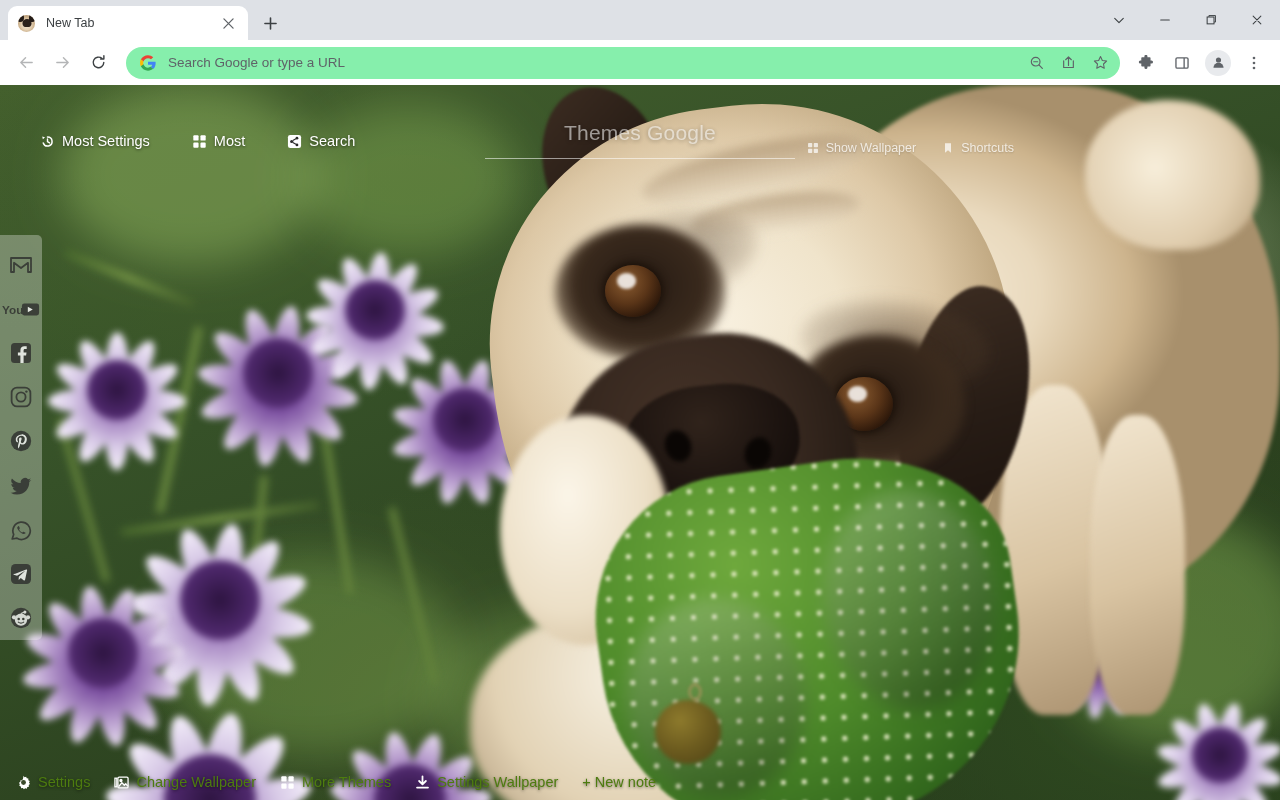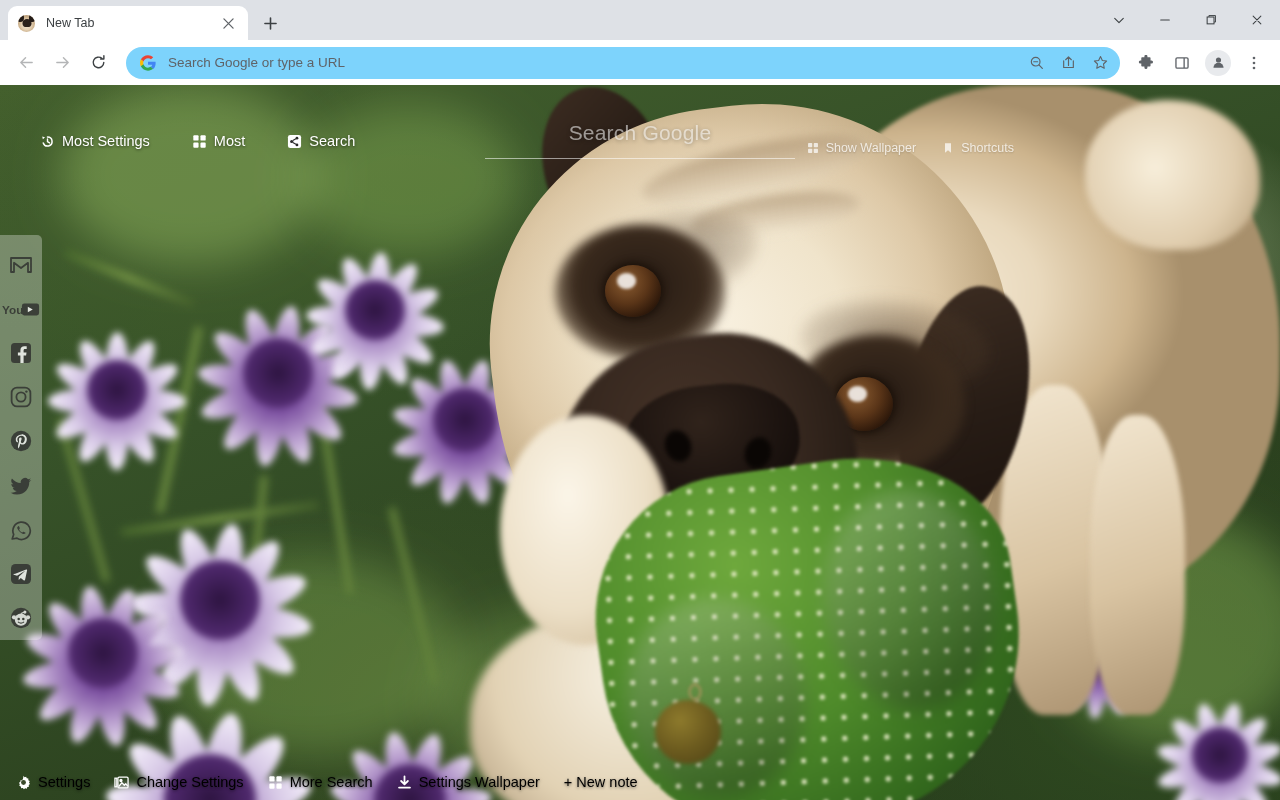--- a/index.html
+++ b/index.html
@@ -74,21 +74,21 @@
   }
   .nav-btn {
     width: 34px; height: 34px; margin: 0 1px; flex: none;
     display: flex; align-items: center; justify-content: center;
     border-radius: 50%;
   }
   .nav-btn svg { width: 17px; height: 17px; }
   .nav-btn.dim svg { opacity: .38; }
 
   .omnibox {
-    flex: 1; height: 32px; background: #7dd3fc; border-radius: 16px;
+    flex: 1; height: 32px; background: #86efac; border-radius: 16px;
     display: flex; align-items: center; padding: 0 14px; margin: 0 8px 0 10px;
     position: relative;
   }
   .g-logo { width: 16px; height: 16px; flex: none; margin-right: 12px; }
   .omni-text { font-size: 13.5px; color: #5f6368; }
 
   .omni-actions { position: absolute; right: 4px; top: 1px; display: flex; }
   .omni-actions .nav-btn { width: 30px; height: 30px; }
   .omni-actions .nav-btn svg { width: 15px; height: 15px; }
 
@@ -311,21 +311,21 @@
     align-items: center; justify-content: center;
   }
   .side-item svg { width: 24px; height: 24px; opacity: .78; }
 
   
   .bottombar {
     position: absolute; left: 0; bottom: 10px; width: 100%;
     display: flex; align-items: center; padding-left: 16px;
   }
   .bottom-item {
-    display: flex; align-items: center; color: #000000;
+    display: flex; align-items: center; color: #4d7c0f;
     font-size: 14.5px; margin-right: 24px;
     text-shadow: 0 1px 3px rgba(0,0,0,.5);
   }
   .bottom-item .ic { margin-right: 7px; display: flex; align-items: center; }
   .bottom-item .ic svg { width: 15px; height: 15px; }
 </style>
 </head>
 <body>
 
 <div class="browser">
@@ -667,21 +667,21 @@
           <div class="dots"></div>
           <div class="bandana-fold" style="left:20px;  top:120px; width:180px; height:200px;"></div>
           <div class="bandana-fold" style="left:230px; top:40px;  width:170px; height:220px;"></div>
         </div>
         <div class="tag-ring"></div>
         <div class="tag"></div>
       </div>
     </div>
 
     <div class="searchwrap">
-      <div class="search-ph">Search Google</div>
+      <div class="search-ph">Themes Google</div>
       <div class="search-underline"></div>
     </div>
 
     <div class="topnav">
       <div class="topnav-item">
         <span class="ic">
           <svg viewBox="0 0 16 16" fill="none">
             <path d="M8 3.2 a4.8 4.8 0 1 1 -4.5 6.3" stroke="#fff" stroke-width="1.6" stroke-linecap="round"></path>
             <path d="M3.1 5.6 L2.3 2.6 L5.3 3.4" fill="#fff"></path>
             <path d="M8 5.4 L8 8.2 L10.2 9.5" stroke="#fff" stroke-width="1.5" stroke-linecap="round" stroke-linejoin="round"></path>
@@ -823,33 +823,33 @@
 
       <div class="bottom-item">
         <span class="ic">
           <svg viewBox="0 0 16 16" fill="none" stroke="#fff" stroke-width="1.4">
             <rect x="1" y="3.4" width="2" height="9.2"></rect>
             <rect x="4.2" y="2.2" width="10.8" height="11.6" rx="1.3"></rect>
             <circle cx="7.4" cy="5.8" r="1.1" fill="#fff"></circle>
             <path d="M5 12.4 L8.4 8.3 L11 11 L12.6 9.4 L14.6 11.8" stroke-linejoin="round"></path>
           </svg>
         </span>
-        <span>Change Settings</span>
+        <span>Change Wallpaper</span>
       </div>
 
       <div class="bottom-item">
         <span class="ic">
           <svg viewBox="0 0 16 16">
               <rect x="1.4" y="1.4" width="5.6" height="5.6" rx="1" fill="#fff"></rect>
               <rect x="9" y="1.4" width="5.6" height="5.6" rx="1" fill="#fff"></rect>
               <rect x="1.4" y="9" width="5.6" height="5.6" rx="1" fill="#fff"></rect>
               <rect x="9" y="9" width="5.6" height="5.6" rx="1" fill="#fff"></rect>
             </svg>
         </span>
-        <span>More Search</span>
+        <span>More Themes</span>
       </div>
 
       <div class="bottom-item">
         <span class="ic">
           <svg viewBox="0 0 16 16">
               <path d="M8 1.4 L8 9.6 M4.4 6.4 L8 10 L11.6 6.4" stroke="#fff" stroke-width="1.9" fill="none" stroke-linecap="round" stroke-linejoin="round"></path>
               <path d="M2.2 13.4 L13.8 13.4" stroke="#fff" stroke-width="2" stroke-linecap="round"></path>
             </svg>
         </span>
         <span>Settings Wallpaper</span>

